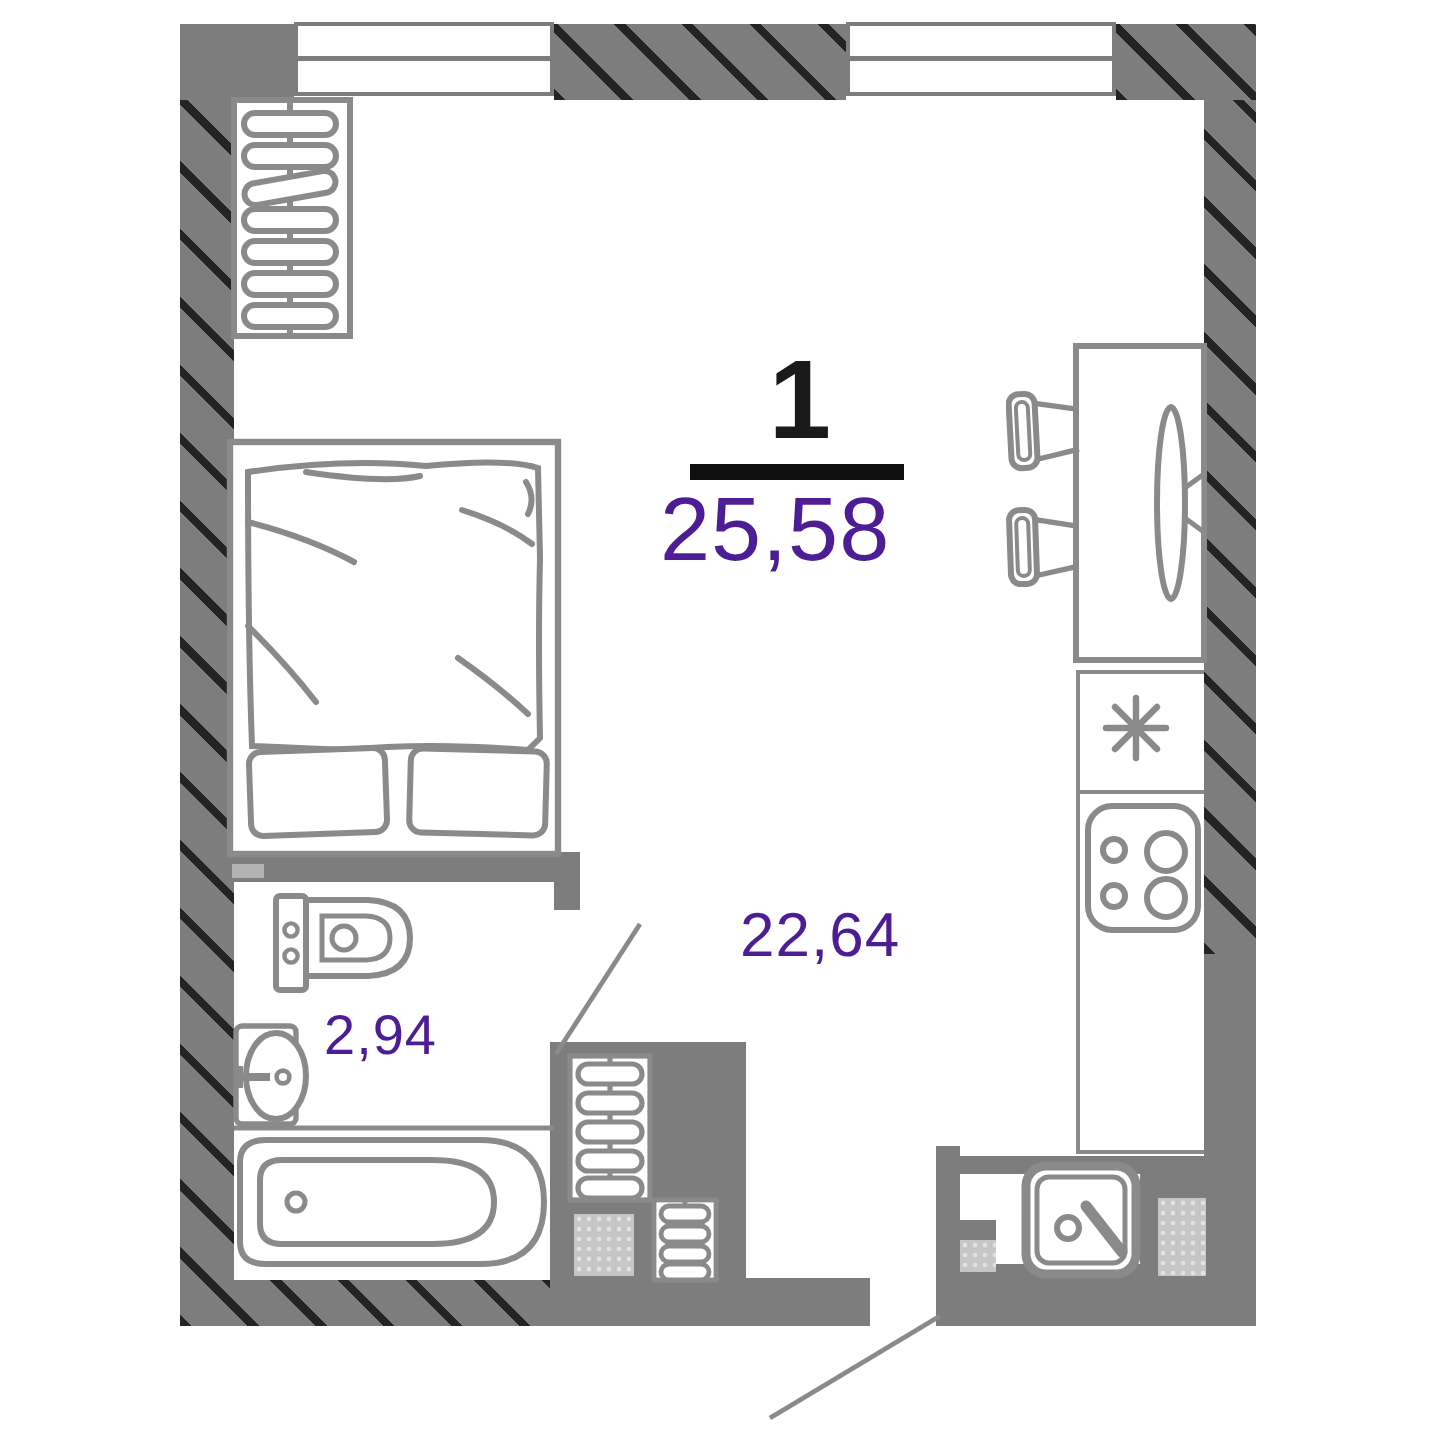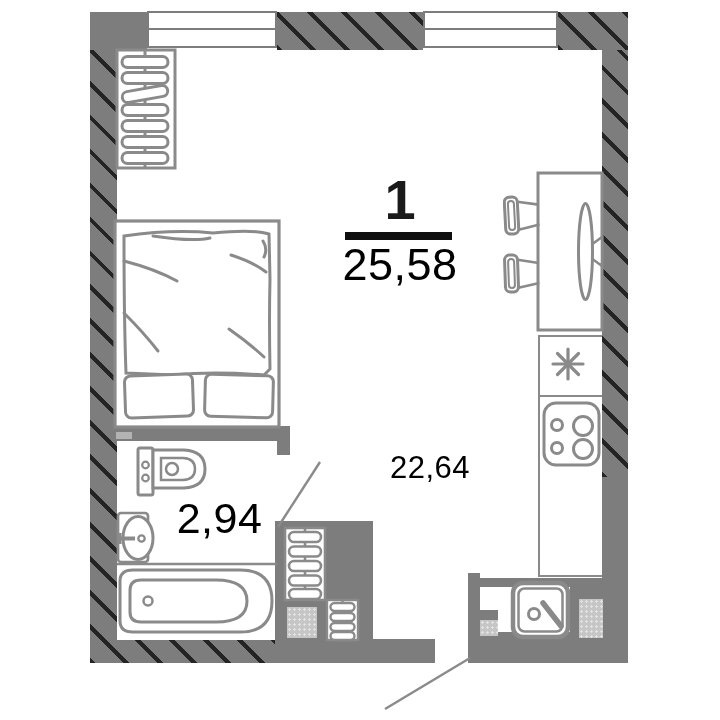--- a/index.html
+++ b/index.html
@@ -7,21 +7,21 @@
         font-family:"Liberation Sans", sans-serif;}
   .w{position:absolute;background:#7d7d7d;}
   .wh{position:absolute;background-color:#7d7d7d;
       background-image:repeating-linear-gradient(45deg,#242424 0 4px,transparent 4px 24px);}
   .window{position:absolute;box-sizing:border-box;border:2px solid #7d7d7d;
       background:linear-gradient(#ffffff 0 45%,#7d7d7d 45% 53%,#ffffff 53%);}
   .sym{position:absolute;}
   .vent{position:absolute;background-color:#c6c6c6;
       background-image:radial-gradient(#e2e2e2 1px,transparent 1.35px);background-size:5px 5px;}
   .cell{position:absolute;background:#ffffff;box-sizing:border-box;}
-  .lbl{position:absolute;color:#000000;text-align:center;letter-spacing:0.5px;}
+  .lbl{position:absolute;color:#4c1d95;letter-spacing:0.5px;}
   .rooms-num{position:absolute;color:#1a1a1a;font-weight:700;text-align:center;}
   .fracline{position:absolute;background:#0f0f0f;}
   svg{display:block;}
   svg .ln{stroke:#8a8a8a;fill:none;}
   svg .fw{stroke:#8a8a8a;fill:#ffffff;}
 </style>
 </head>
 <body>
 
 <div id="plan">
@@ -182,15 +182,15 @@
   </svg>
 
   <svg class="sym" style="left:380px;top:650px;" width="95" height="64" viewBox="0 0 95 64">
     <line class="ln" x1="90" y1="8" x2="5" y2="59" stroke-width="2.4"></line>
   </svg>
 
   <div class="rooms-num" style="left:330px;top:170px;width:140px;height:60px;font-size:56px;line-height:60px;">1</div>
   <div class="fracline" style="left:345px;top:232px;width:107px;height:8px;"></div>
   <div class="lbl" style="left:330px;top:241px;width:140px;font-size:45px;line-height:48px;">25,58</div>
   <div class="lbl" style="left:370px;top:446px;width:120px;font-size:31px;line-height:44px;">22,64</div>
-  <div class="lbl" style="left:162px;top:496px;width:115px;font-size:43px;line-height:44px;">2,94</div>
+  <div class="lbl" style="left:162px;top:496px;width:115px;font-size:28px;line-height:44px;">2,94</div>
 
 </div>
 
 </body></html>

